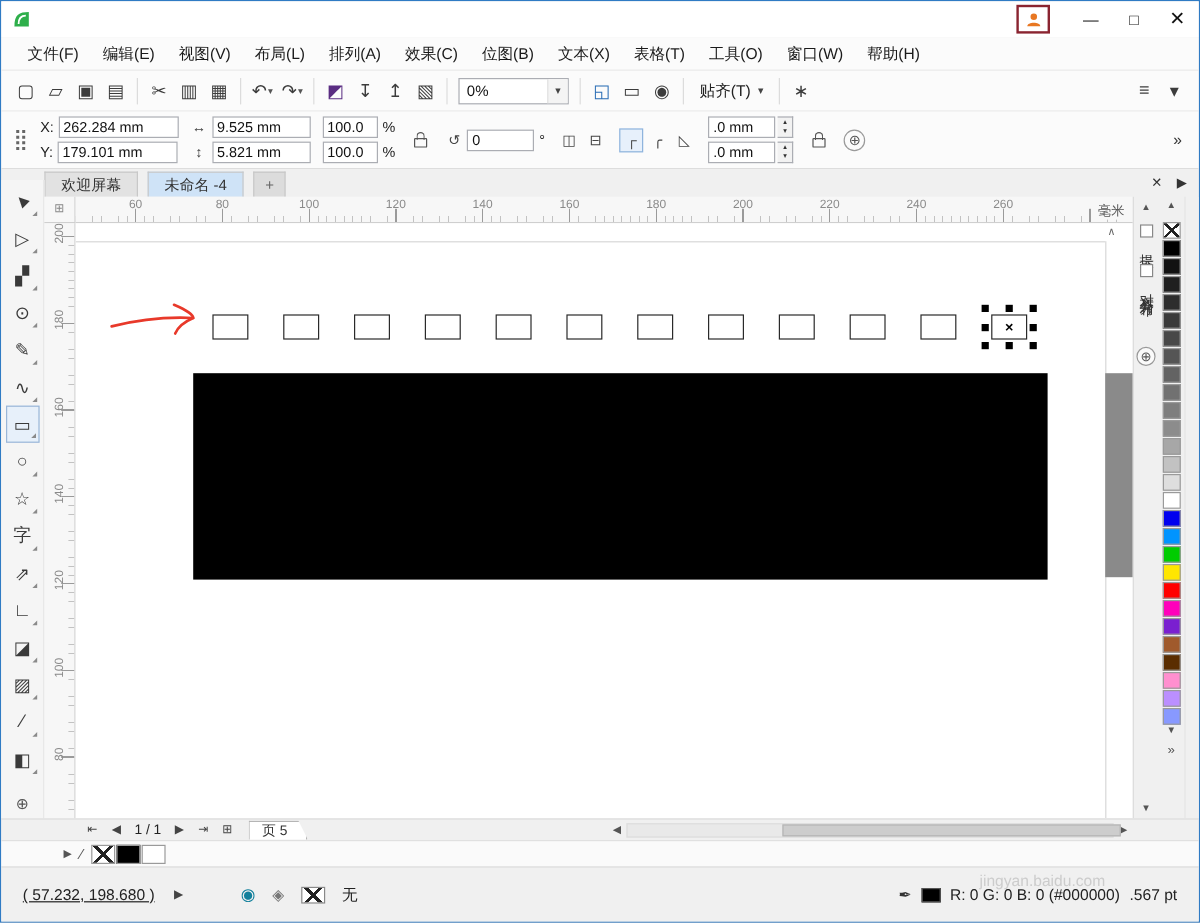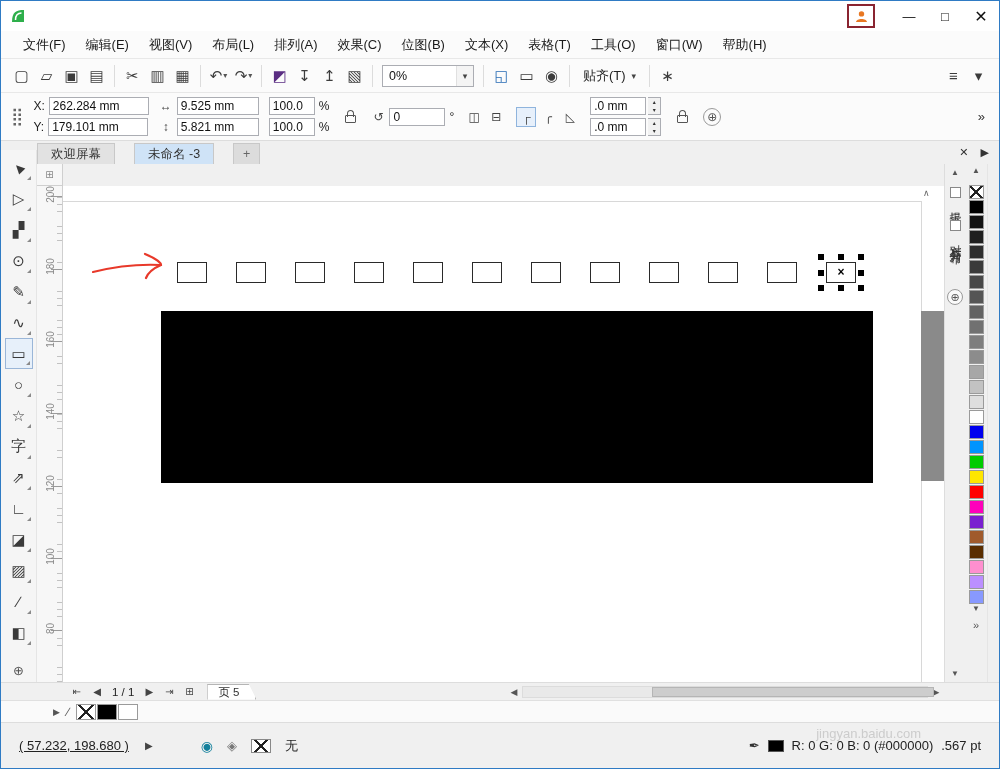--- a/index.html
+++ b/index.html
@@ -45,21 +45,21 @@
   .padlock::before{content:"";position:absolute;left:1px;top:-6px;width:5px;height:6px;border:1.5px solid #555;border-bottom:none;border-radius:4px 4px 0 0;}
   .iconbtn{width:20px;height:20px;display:flex;align-items:center;justify-content:center;font-size:12px;color:#444;border:1px solid transparent;}
   .iconbtn.active{border-color:#8fb4dd;background:#e7f0fb;}
   .spin{display:flex;flex-direction:column;width:13px;height:18px;border:1px solid #abadb3;border-left:none;background:#f2f2f2;}
   .spin span{flex:1;font-size:6px;line-height:8px;text-align:center;color:#333;}
   .qc{width:18px;height:18px;border:1px solid #9a9a9a;border-radius:50%;display:flex;align-items:center;justify-content:center;font-size:12px;color:#555;}
   .chev-right{margin-left:auto;font-size:13px;color:#333;padding-right:4px;}
 
   
   .tabbar{position:absolute;top:140px;left:0;right:0;height:23px;background:#f0f0f0;display:flex;align-items:flex-end;padding-left:36px;}
-  .dtab{height:21px;display:flex;align-items:center;padding:0 13px;font-size:12.5px;background:#e2e2e2;border:1px solid #c8c8c8;border-bottom:none;color:#333;margin-right:19px;}
+  .dtab{height:21px;display:flex;align-items:center;padding:0 13px;font-size:12.5px;background:#e2e2e2;border:1px solid #c8c8c8;border-bottom:none;color:#333;margin-right:8px;}
   .dtab.active{background:#cfe3f7;}
   .dtab.newtab{padding:0 9px;background:#dcdcdc;color:#666;}
   .tabbar-right{margin-left:auto;display:flex;align-items:center;gap:12px;padding-right:10px;font-size:11px;color:#333;height:100%;}
 
   
   .main{position:absolute;top:163px;left:0;right:0;bottom:86px;background:#f0f0f0;}
   .toolbox{position:absolute;left:0;top:-14px;bottom:0;width:36px;background:#f5f5f5;border-right:1px solid #e5e5e5;display:flex;flex-direction:column;align-items:center;padding-top:2px;}
   .tool{width:28px;height:31px;display:flex;align-items:center;justify-content:center;font-size:15px;color:#3a3a3a;position:relative;flex:0 0 auto;}
   .tool::after{content:"";position:absolute;right:2px;bottom:3px;width:0;height:0;border-left:4px solid transparent;border-bottom:4px solid #8a8a8a;}
   .tool.active{border:1px solid #9ab6d8;background:#e7f0fa;}
@@ -321,21 +321,21 @@
     <div class="qc">⊕</div>
     <span class="chev-right">»</span>
   </div>
 
   <div class="tabbar">
     <div style="display:flex;align-items:flex-end;">
         <div class="dtab">
           <span>欢迎屏幕</span>
         </div>
         <div class="dtab active">
-          <span>未命名 -3</span>
+          <span>未命名 -4</span>
         </div>
         <div class="dtab newtab">+</div>
       </div>
     <div class="tabbar-right">
       <span>✕</span>
       <span>▶</span>
     </div>
   </div>
 
   <div class="main">
@@ -385,20 +385,38 @@
         <div class="tool">
           <span class="g">∕</span>
         </div>
         <div class="tool">
           <span class="g">◧</span>
         </div>
         <div class="qcust">⊕</div>
       </div>
     <div class="corner">⊞</div>
 
+    <div class="hruler">
+      <div class="ticks-minor"></div>
+      <div class="ticks-major"></div>
+      <div>
+          <span class="hlab" style="left: 50px;">60</span>
+          <span class="hlab" style="left: 122.3px;">80</span>
+          <span class="hlab" style="left: 194.6px;">100</span>
+          <span class="hlab" style="left: 266.9px;">120</span>
+          <span class="hlab" style="left: 339.2px;">140</span>
+          <span class="hlab" style="left: 411.5px;">160</span>
+          <span class="hlab" style="left: 483.8px;">180</span>
+          <span class="hlab" style="left: 556.1px;">200</span>
+          <span class="hlab" style="left: 628.4px;">220</span>
+          <span class="hlab" style="left: 700.7px;">240</span>
+          <span class="hlab" style="left: 773px;">260</span>
+        </div>
+      <span class="runit">毫米</span>
+    </div>
 
     <div class="vruler">
       <div class="ticks-minor"></div>
       <div class="ticks-major"></div>
       <div>
           <span class="vlab" style="top: 3px;">200</span>
           <span class="vlab" style="top: 75.3px;">180</span>
           <span class="vlab" style="top: 147.6px;">160</span>
           <span class="vlab" style="top: 219.9px;">140</span>
           <span class="vlab" style="top: 292.2px;">120</span>

